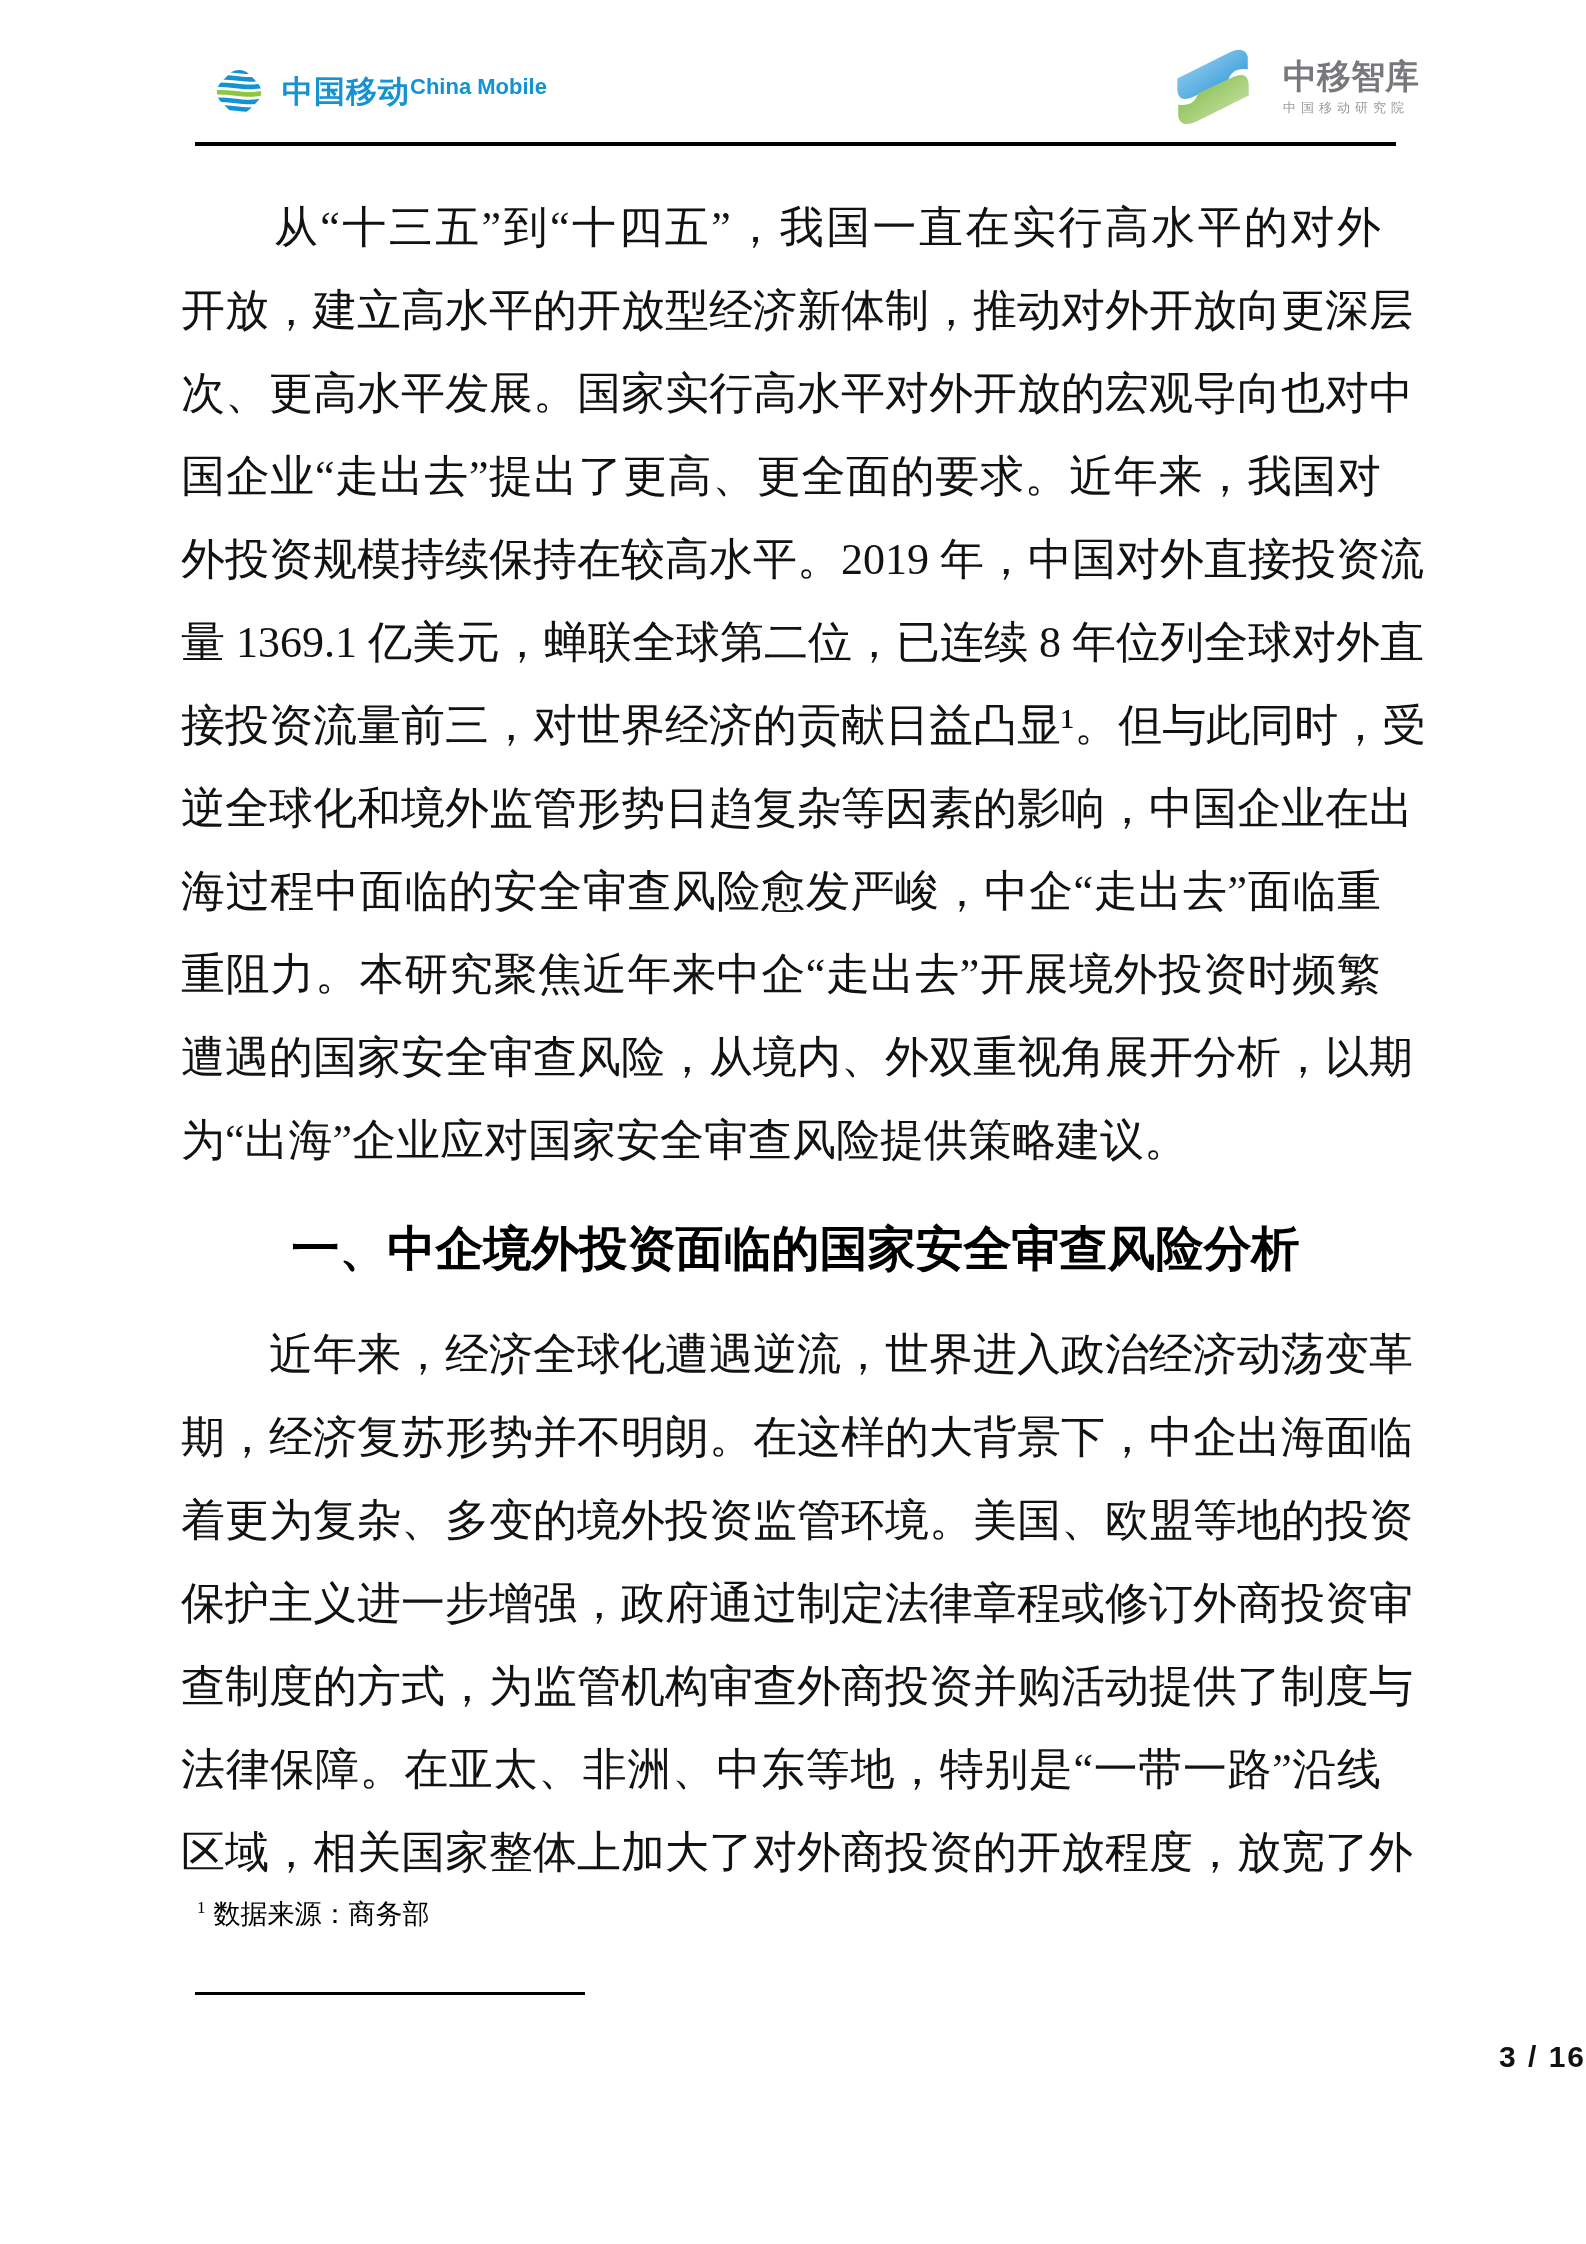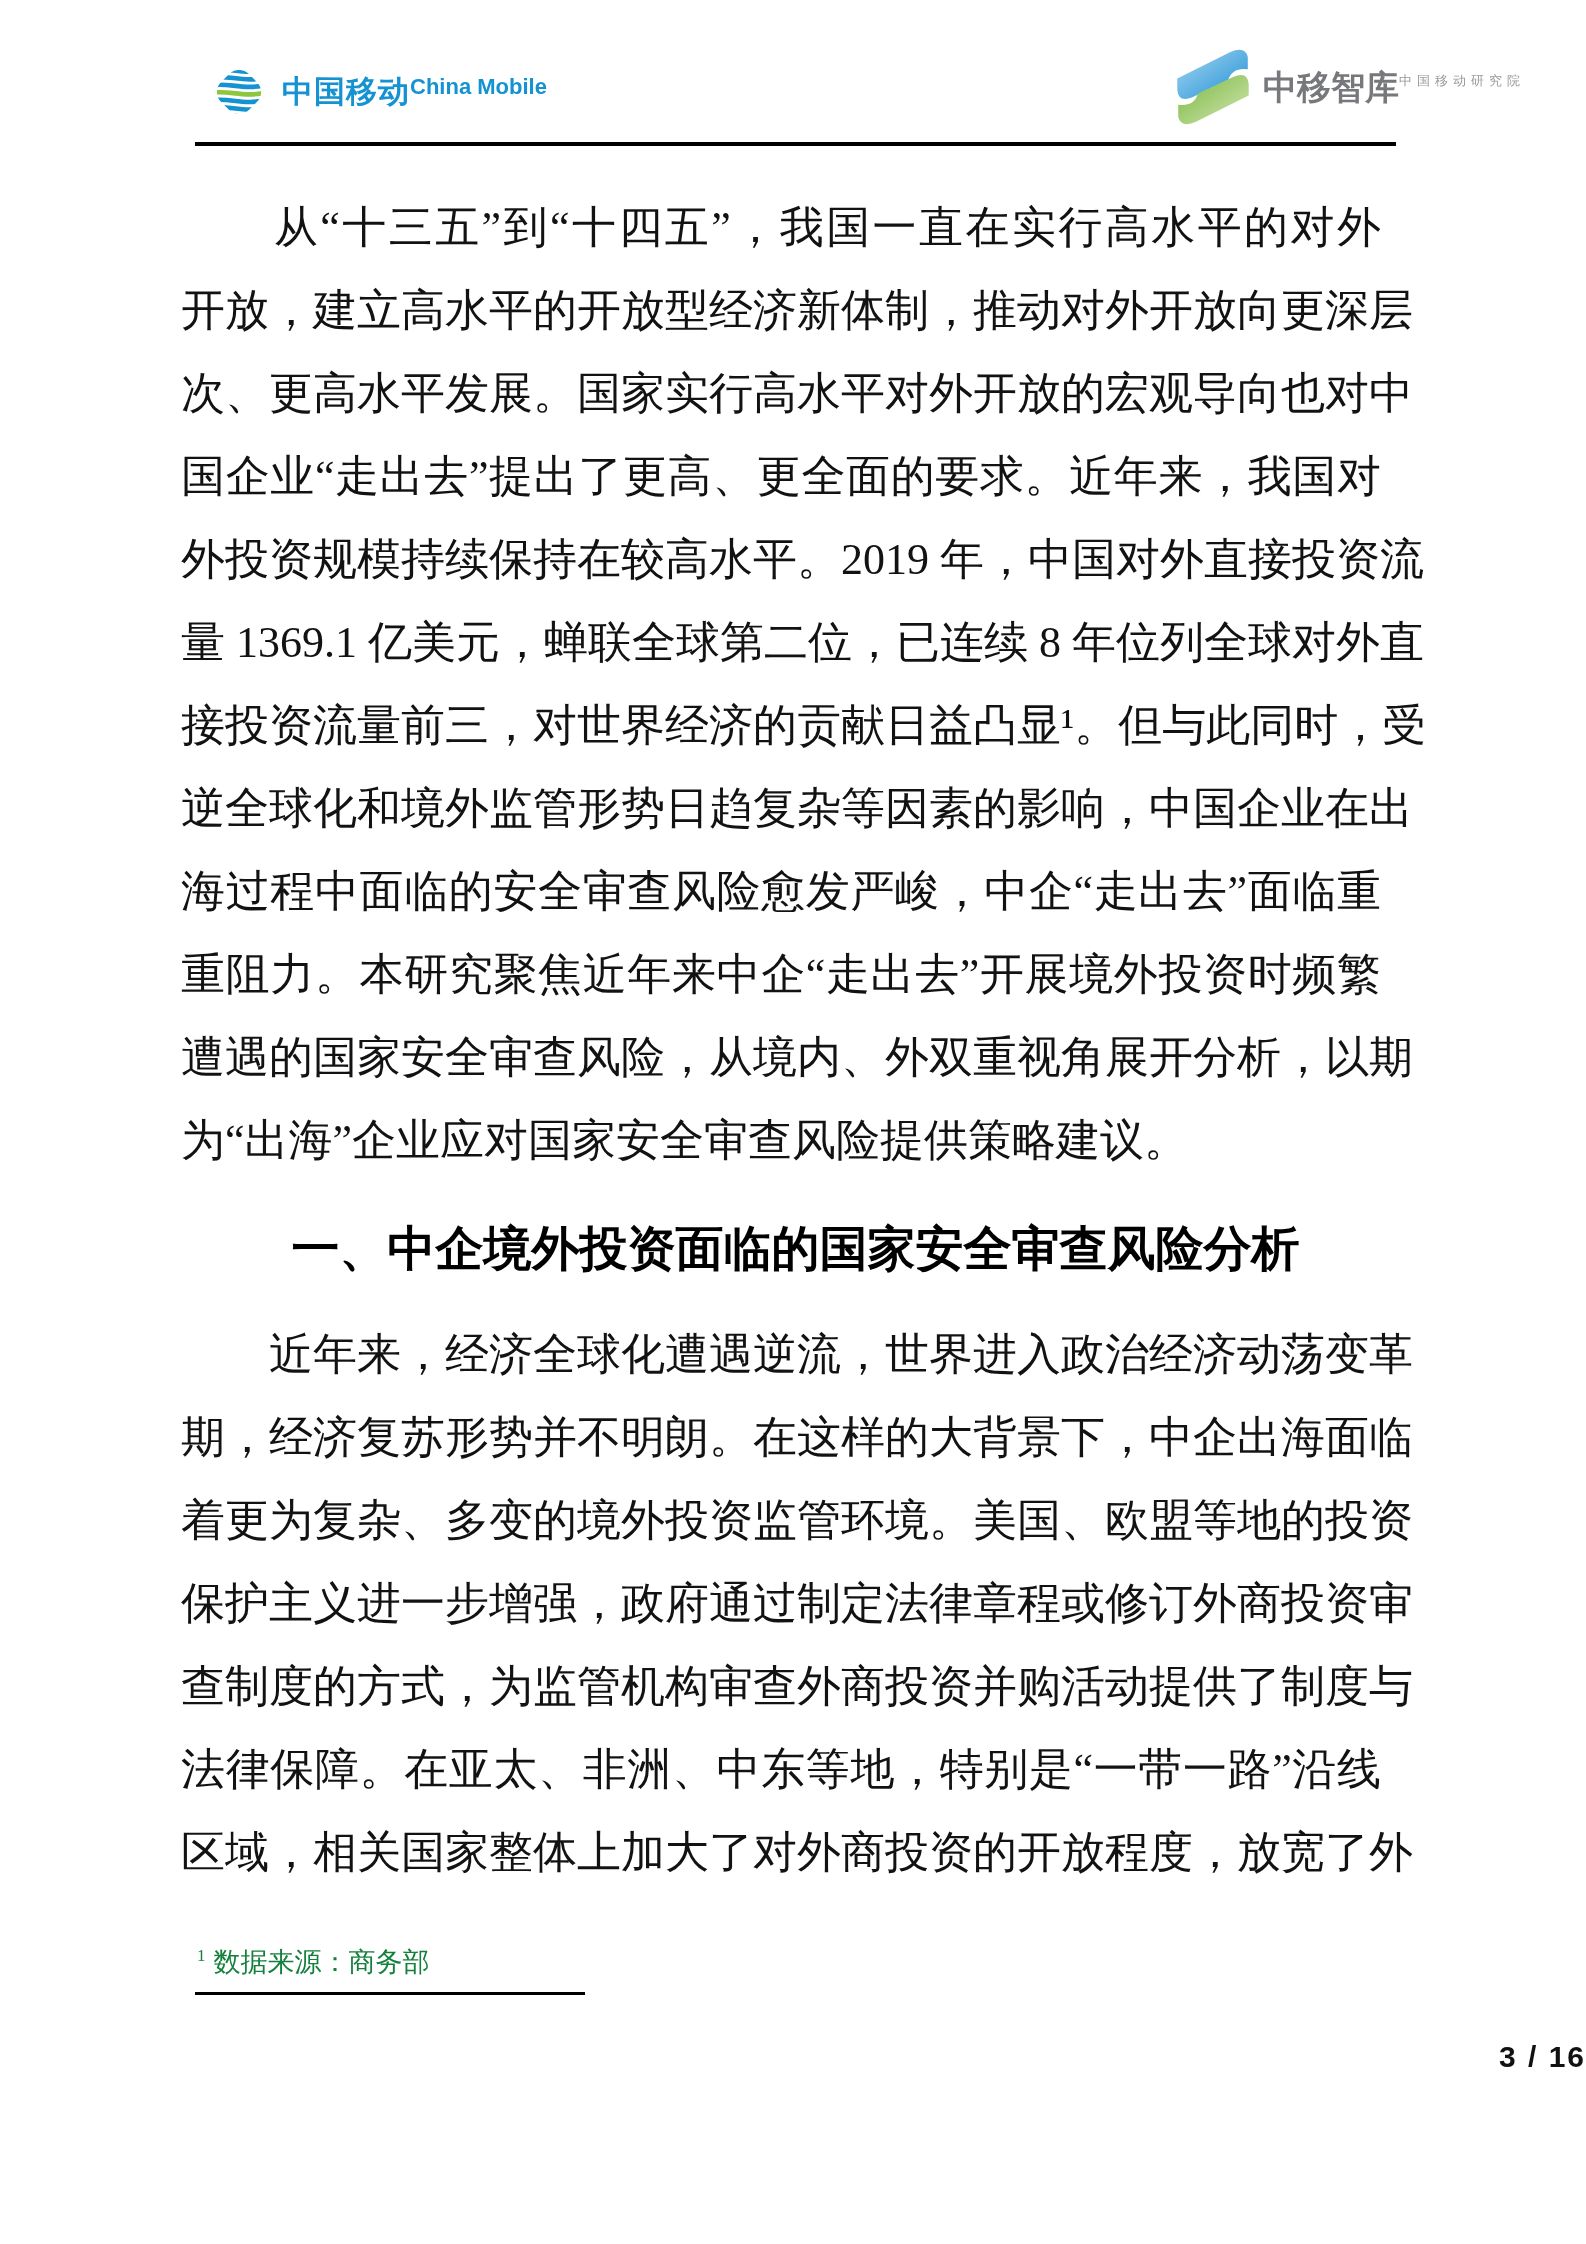--- a/index.html
+++ b/index.html
@@ -15,21 +15,21 @@
   
   .cm-logo{position:absolute;left:210px;top:60px;display:flex;align-items:center;}
   .cm-logo-icon{width:58px;height:64px;}
   .cm-logo-text{margin-left:14px;display:flex;flex-direction:row;justify-content:center;}
   .cm-zh{font-family:"Liberation Sans","DejaVu Sans",sans-serif;font-weight:700;
          font-size:31px;line-height:34px;color:#1492d2;letter-spacing:1px;}
   .cm-en{font-family:"Liberation Sans","DejaVu Sans",sans-serif;font-weight:700;
          font-size:22px;line-height:24px;color:#1492d2;}
   .tt-logo{position:absolute;left:1166px;top:44px;display:flex;align-items:center;}
   .tt-logo-icon{width:94px;height:86px;}
-  .tt-logo-text{margin-left:3px;display:flex;flex-direction:row;}
+  .tt-logo-text{margin-left:23px;display:flex;flex-direction:column;}
   .tt-title{font-family:"Liberation Sans","DejaVu Sans",sans-serif;font-weight:700;
             font-size:34px;line-height:38px;color:#77787b;letter-spacing:0px;}
   .tt-subtitle{font-family:"Liberation Sans","DejaVu Sans",sans-serif;
             font-size:13px;color:#9a9a9a;letter-spacing:5px;margin-top:4px;white-space:nowrap;}
   .header-rule{position:absolute;left:195px;top:142px;width:1201px;height:4px;background:#000;}
   
   .textblock{position:absolute;left:181px;width:1200px;}
   #para1{top:186px;}
   #para2{top:1313px;}
   .text-line{
@@ -39,21 +39,21 @@
     color:#121212;
   }
   .text-line.last{text-align-last:left;}
   .section-heading{
     position:absolute;left:195px;top:1218px;width:1201px;height:62px;line-height:62px;
     text-align:center;font-family:"Liberation Sans","DejaVu Sans",sans-serif;
     font-weight:700;font-size:48px;color:#000;
   }
   
   .footnote-rule{position:absolute;left:195px;top:1992px;width:390px;height:3px;background:#000;}
-  .footnote{position:absolute;left:197px;top:1936px;font-size:27px;line-height:40px;color:#15803d;}
+  .footnote{position:absolute;left:197px;top:1888px;font-size:27px;line-height:40px;color:#000000;}
   .fn-marker{font-size:17px;vertical-align:super;margin-right:8px;}
   .page-number{
     position:absolute;left:0;top:2040px;width:1586px;text-align:right;
     font-family:"Liberation Sans","DejaVu Sans",sans-serif;
     font-weight:600;font-size:30px;color:#111;letter-spacing:2px;
   }
 </style>
 </head>
 <body>
 

